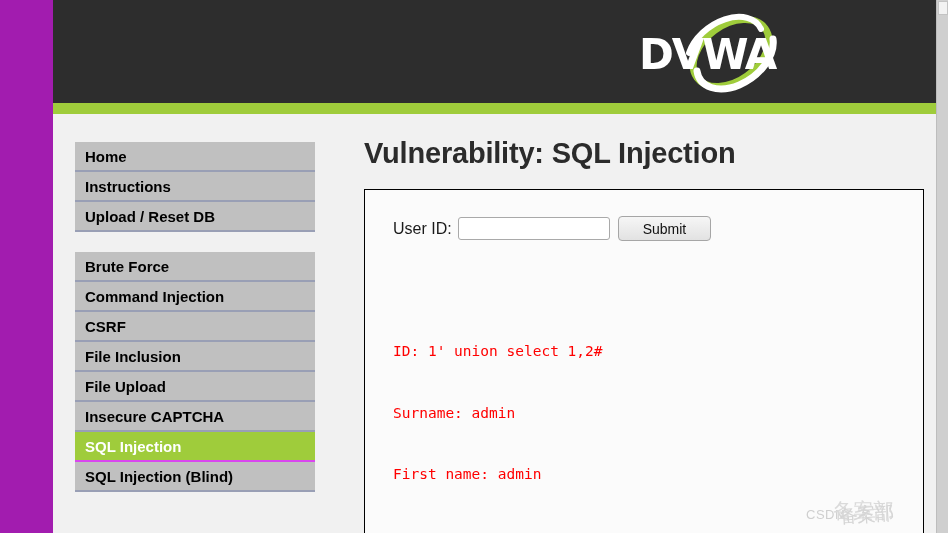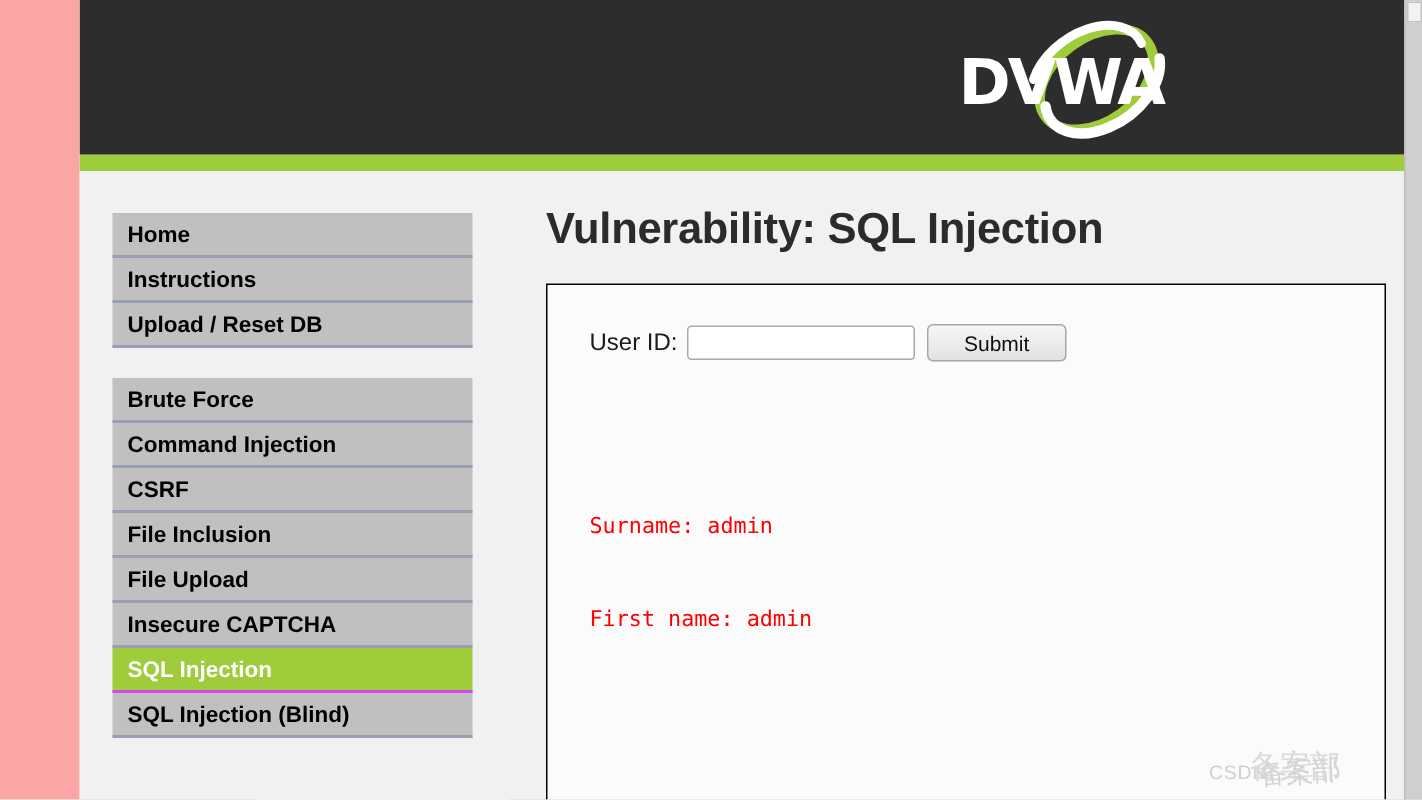--- a/index.html
+++ b/index.html
@@ -8,21 +8,21 @@
     width: 948px; height: 533px;
     overflow: hidden;
     background: #e7e7e7;
     font-family: "Liberation Sans", sans-serif;
   }
 
   #viewport {
     position: relative;
     width: 948px;
     height: 533px;
-    background: #fca5a5;
+    background: #a21caf;
   }
 
   
   #page {
     position: absolute;
     left: 53px; top: 0;
     width: 883px; height: 533px;
     background: #f1f1f1;
     overflow: hidden;
   }
@@ -241,20 +241,21 @@
         <section class="vuln-box">
 
           <div class="form-row">
             <span class="form-label">User ID:</span>
             <input class="user-input" type="text" value="" style="">
             <button class="submit-btn">Submit</button>
           </div>
 
           <div class="results">
             <div class="result-block">
+              <div>ID: 1' union select 1,2#</div>
               <div>Surname: admin</div>
               <div>First name: admin</div>
             </div>
             
           </div>
 
         </section>
 
       </main>
 

